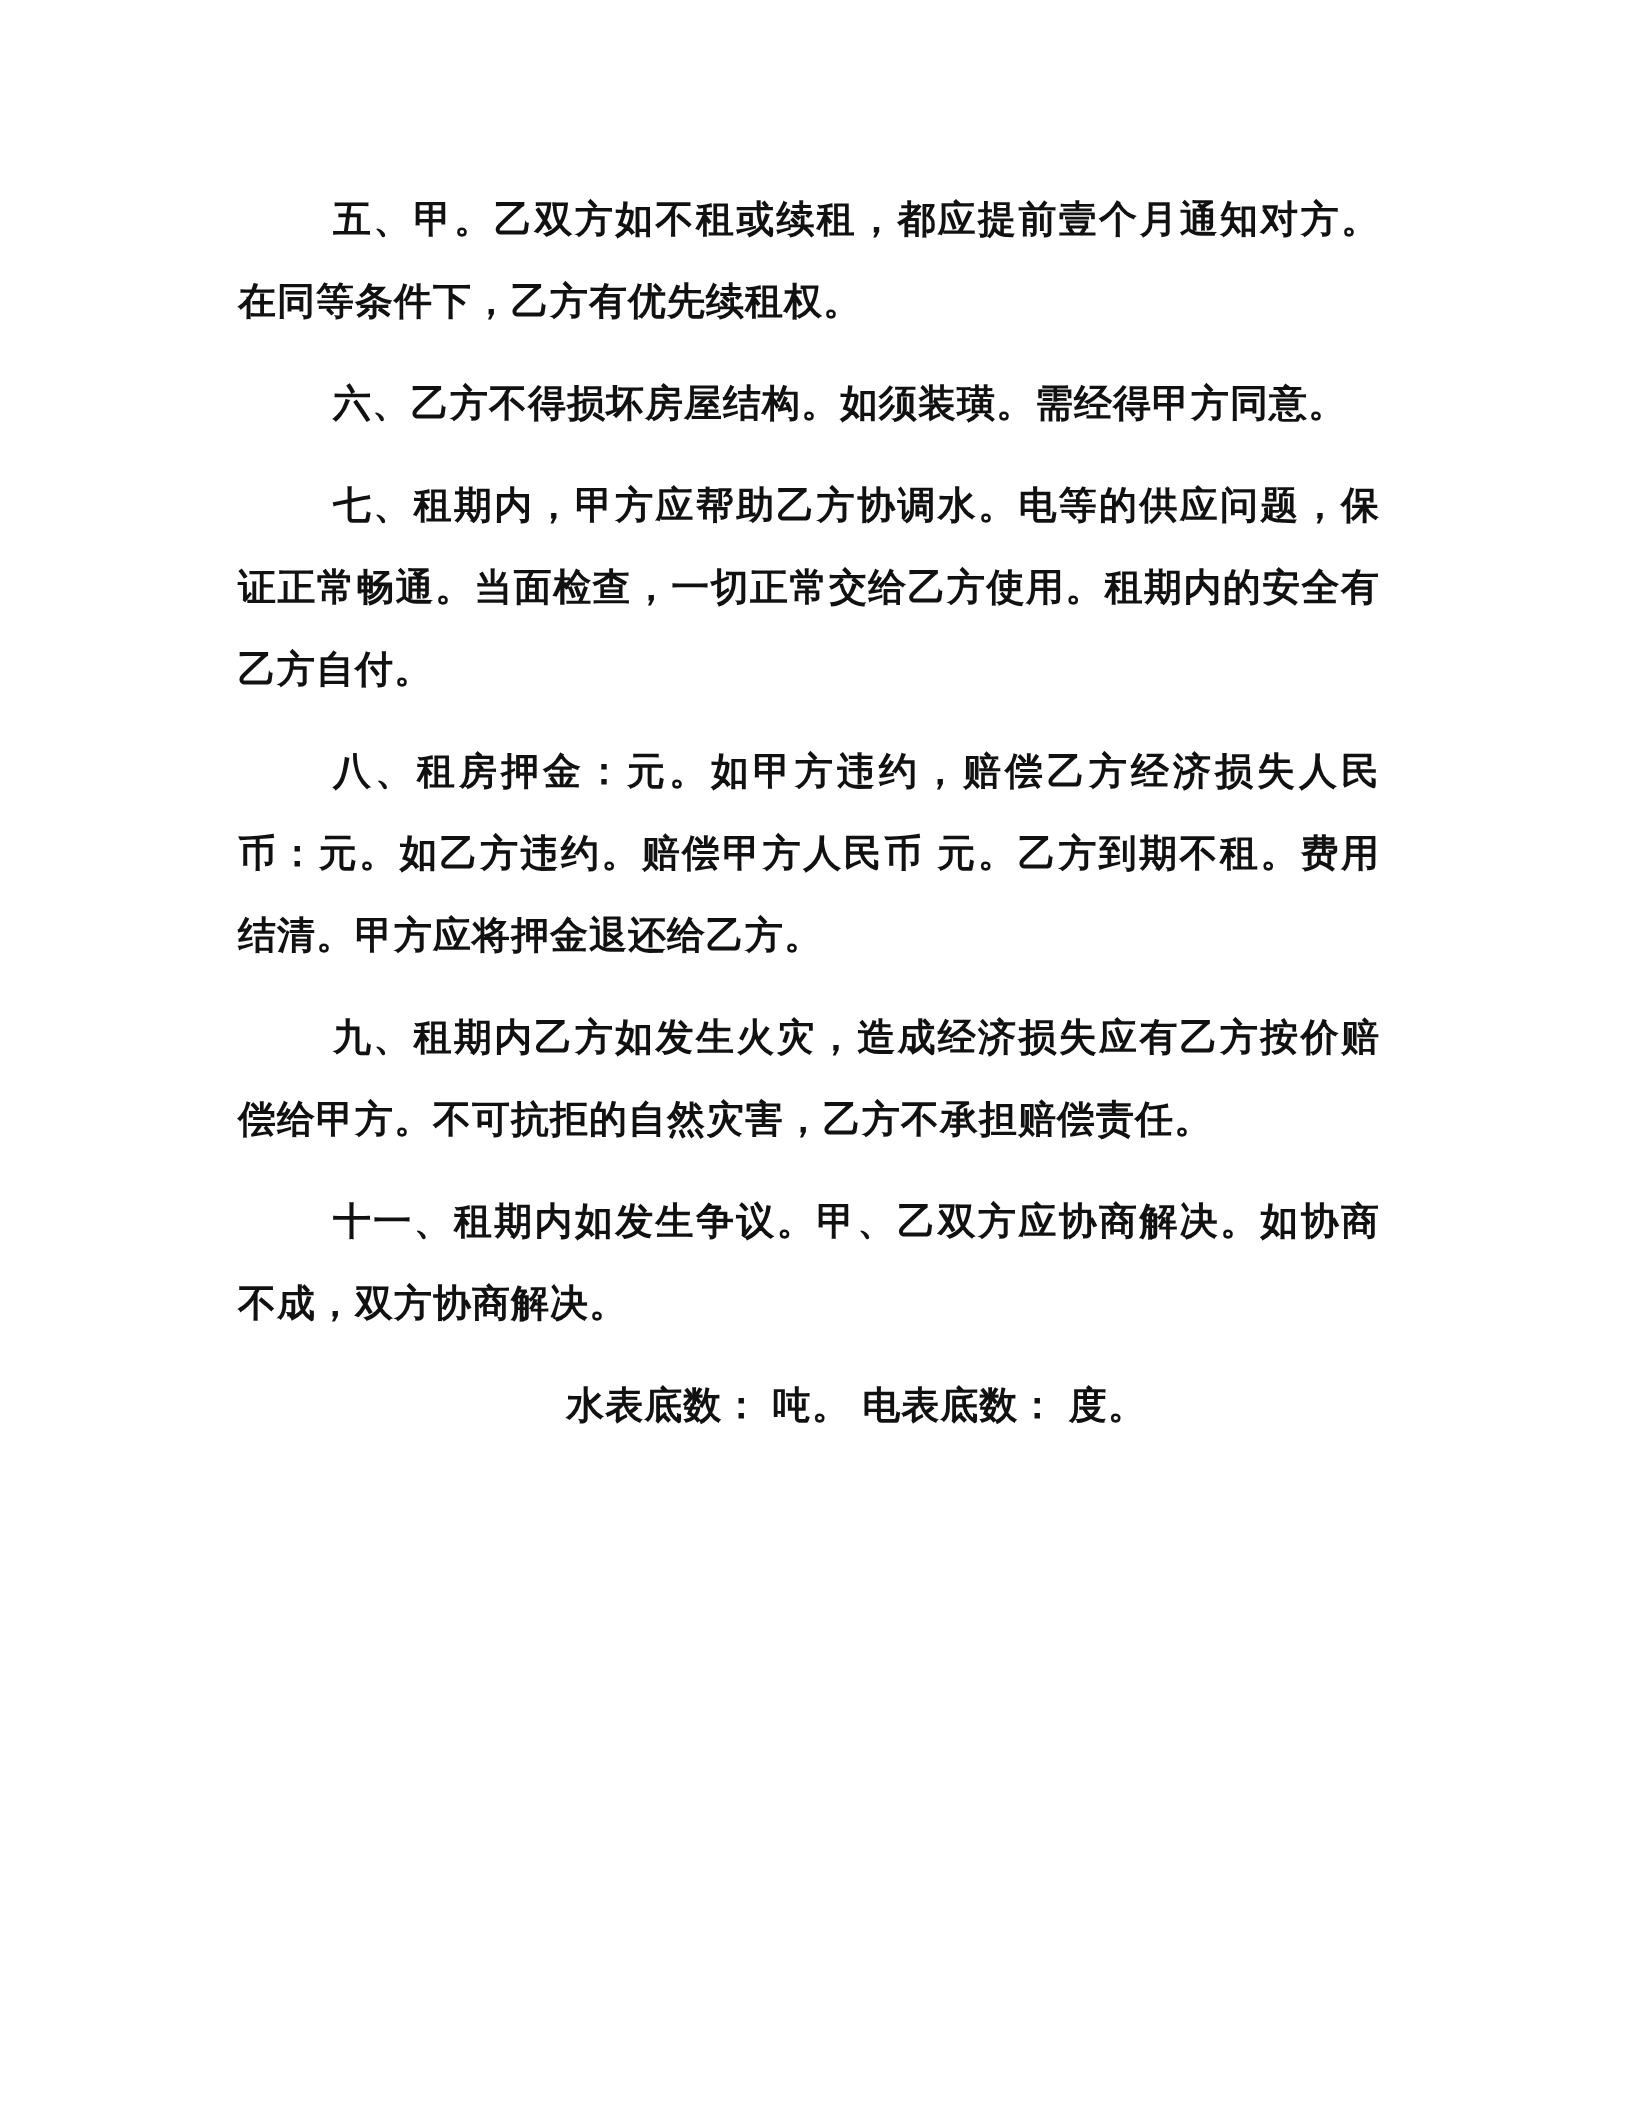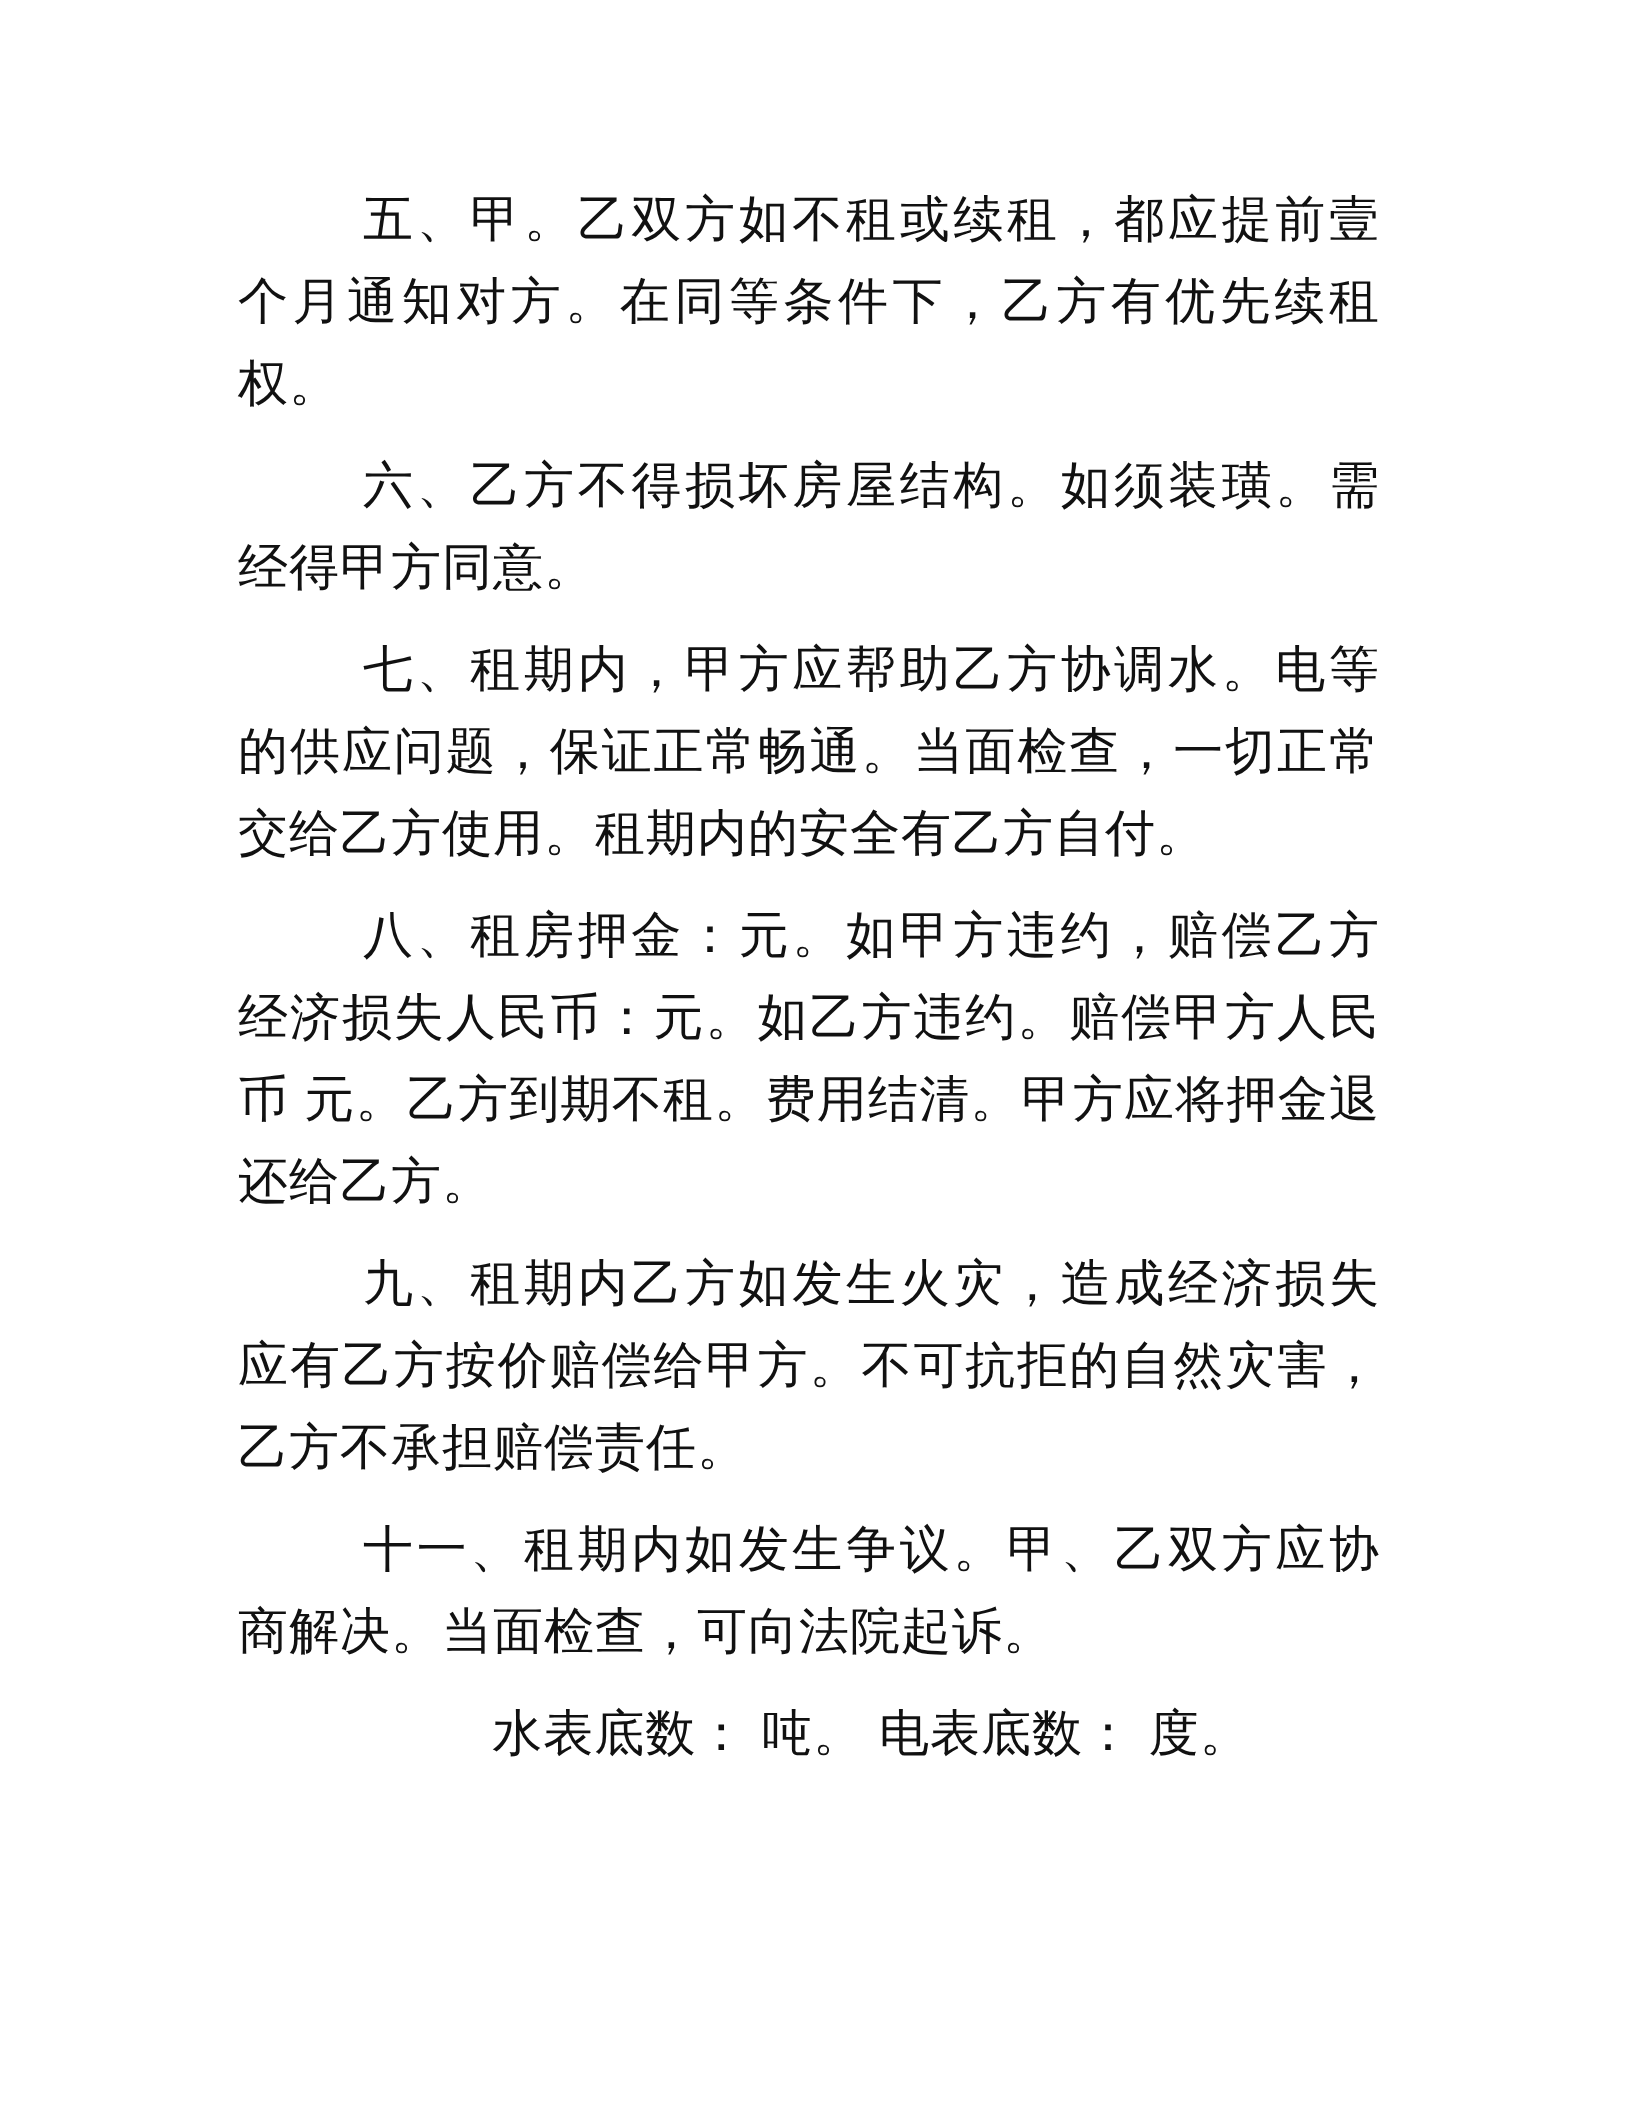--- a/index.html
+++ b/index.html
@@ -17,38 +17,38 @@
   }
   .page {
     box-sizing: border-box;
     width: 1632px;
     min-height: 2112px;
     padding: 178px 252px 120px 238px;
     background: #ffffff;
   }
   .doc-body p {
     margin: 0 0 20px 0;
-    font-size: 50px;
+    font-size: 38px;
     line-height: 82px;
-    font-weight: 400;
+    font-weight: 700;
     text-align: justify;
     text-indent: 2.5em;
     letter-spacing: 1px;
     word-break: break-all;
   }
   .doc-body p.no-justify {
     text-align: center;
   }
 </style>
 </head>
 <body>
 
 <div class="page">
   <div class="doc-body">
     <p>五、甲。乙双方如不租或续租，都应提前壹个月通知对方。在同等条件下，乙方有优先续租权。</p>
     <p>六、乙方不得损坏房屋结构。如须装璜。需经得甲方同意。</p>
     <p>七、租期内，甲方应帮助乙方协调水。电等的供应问题，保证正常畅通。当面检查，一切正常交给乙方使用。租期内的安全有乙方自付。</p>
     <p>八、租房押金：元。如甲方违约，赔偿乙方经济损失人民币：元。如乙方违约。赔偿甲方人民币 元。乙方到期不租。费用结清。甲方应将押金退还给乙方。</p>
     <p>九、租期内乙方如发生火灾，造成经济损失应有乙方按价赔偿给甲方。不可抗拒的自然灾害，乙方不承担赔偿责任。</p>
-    <p>十一、租期内如发生争议。甲、乙双方应协商解决。当面检查，可向法院起诉。</p>
+    <p>十一、租期内如发生争议。甲、乙双方应协商解决。如协商不成，双方协商解决。</p>
     <p class="no-justify">水表底数： 吨。 电表底数： 度。</p>
   </div>
 </div>
 
 </body></html>

